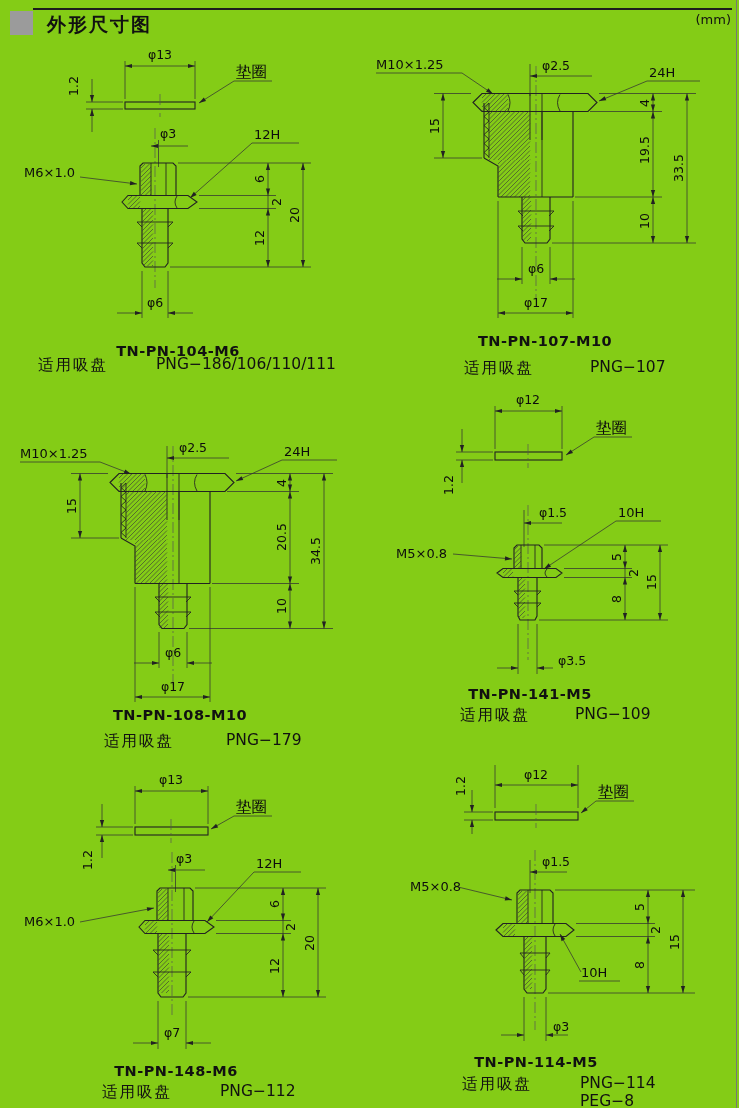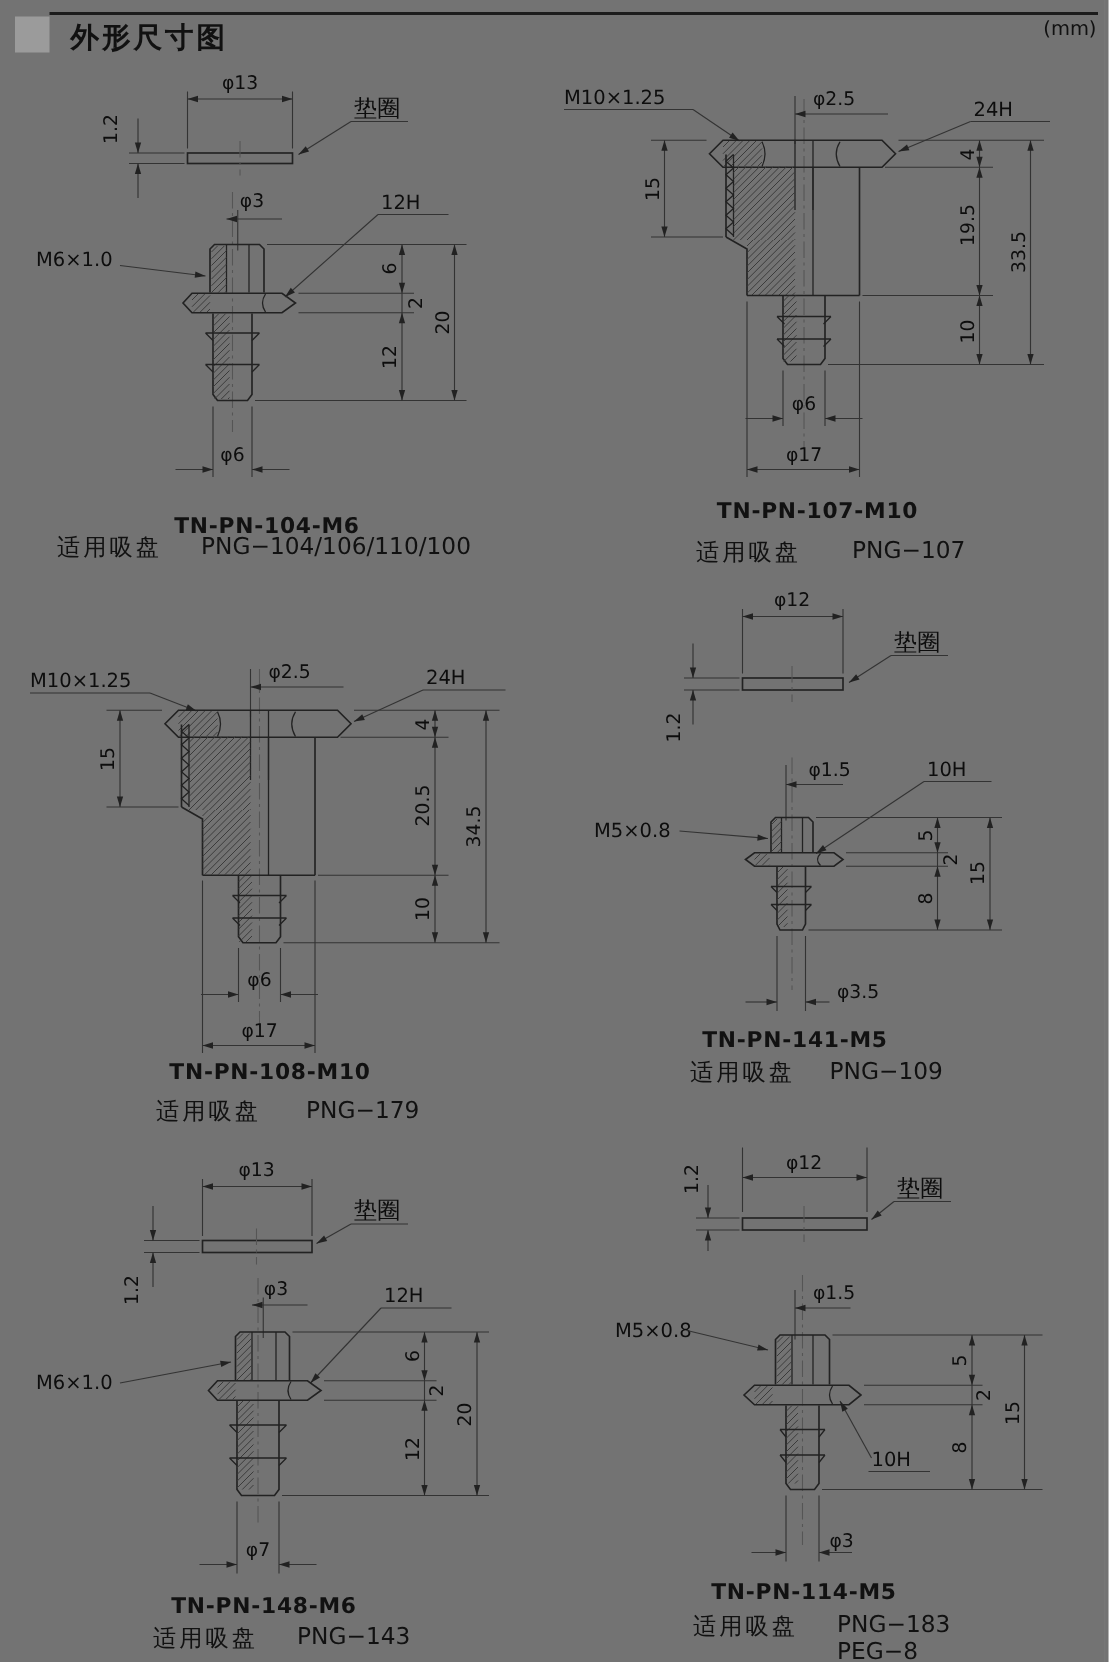--- a/index.html
+++ b/index.html
@@ -1,26 +1,26 @@
 <!DOCTYPE html>
 <html><head>
 <meta charset="utf-8">
 <style>
   html,body{margin:0;padding:0;background:#e8e8e8;}
-  #page{position:relative;width:739px;height:1108px;background:#737373;overflow:hidden;
+  #page{position:relative;width:739px;height:1108px;background:#84cc16;overflow:hidden;
         font-family:"DejaVu Sans","Liberation Sans",sans-serif;color:#111;}
   
   #hdr-square{position:absolute;left:10px;top:11px;width:23px;height:24px;background:#9b9b9b;}
   #hdr-rule{position:absolute;left:33px;top:8px;width:699px;height:2px;background:#1c1c1c;}
   #hdr-title{position:absolute;left:47px;top:12px;font-size:19px;font-weight:bold;letter-spacing:2px;}
   #hdr-unit{position:absolute;right:8px;top:12px;font-size:13px;}
   #right-border{position:absolute;right:2px;top:0;width:1px;height:1108px;background:#777;}
   
   .fig-title{position:absolute;transform:translateX(-50%);font-size:14.5px;font-weight:600;letter-spacing:.5px;white-space:nowrap;}
-  .caption{position:absolute;display:flex;align-items:flex-start;font-size:15.5px;white-space:nowrap;}
+  .caption{position:absolute;display:flex;align-items:flex-start;font-size:15.5px;white-space:nowrap;gap:22px;}
   .cap-label{letter-spacing:2px;}
   .cap-val{display:block;}
   
   svg{position:absolute;left:0;top:0;}
   .o{fill:none;stroke:#222;stroke-width:1.1;}
   .t{fill:none;stroke:#222;stroke-width:0.85;}
   .d{fill:none;stroke:#333;stroke-width:0.75;}
   .c{fill:none;stroke:#555;stroke-width:0.7;stroke-dasharray:11 3 2 3;}
   rect[data-hatch]{fill:none;stroke:none;}
   g.hl line{stroke:#3a3a3a;stroke-width:0.65;}
@@ -733,21 +733,21 @@
         <polygon points="683,993 680.9,986 685.1,986" class="ah"></polygon>
         <polygon points="683,890 685.1,897 680.9,897" class="ah"></polygon>
         <polygon points="524,1035 517,1037.1 517,1032.9" class="ah"></polygon>
         <polygon points="546,1035 553,1032.9 553,1037.1" class="ah"></polygon>
       </g>
   </svg>
 
   <div class="fig-title" style="left:178px;top:343px;">TN-PN-104-M6</div>
   <div class="caption" style="left:38px;top:355px;">
     <span class="cap-label">适用吸盘</span>
-    <span class="cap-val" style="margin-left:26px;">PNG−104/106/110/100</span>
+    <span class="cap-val" style="margin-left:26px;">PNG−186/106/110/111</span>
   </div>
 
   <div class="fig-title" style="left:545px;top:333px;">TN-PN-107-M10</div>
   <div class="caption" style="left:464px;top:358px;">
     <span class="cap-label">适用吸盘</span>
     <span class="cap-val" style="margin-left:34px;">PNG−107</span>
   </div>
 
   <div class="fig-title" style="left:180px;top:707px;">TN-PN-108-M10</div>
   <div class="caption" style="left:104px;top:731px;">
@@ -757,25 +757,25 @@
 
   <div class="fig-title" style="left:530px;top:686px;">TN-PN-141-M5</div>
   <div class="caption" style="left:460px;top:705px;">
     <span class="cap-label">适用吸盘</span>
     <span class="cap-val" style="margin-left:23px;">PNG−109</span>
   </div>
 
   <div class="fig-title" style="left:176px;top:1063px;">TN-PN-148-M6</div>
   <div class="caption" style="left:102px;top:1082px;">
     <span class="cap-label">适用吸盘</span>
-    <span class="cap-val" style="margin-left:26px;">PNG−143</span>
+    <span class="cap-val" style="margin-left:26px;">PNG−112</span>
   </div>
 
   <div class="fig-title" style="left:536px;top:1054px;">TN-PN-114-M5</div>
   <div class="caption" style="left:462px;top:1074px;">
     <span class="cap-label">适用吸盘</span>
     <span style="margin-left:26px;">
-      <span class="cap-val">PNG−183</span>
+      <span class="cap-val">PNG−114</span>
       <span class="cap-val">PEG−8</span>
     </span>
   </div>
 
 </div>
 
 </body></html>

